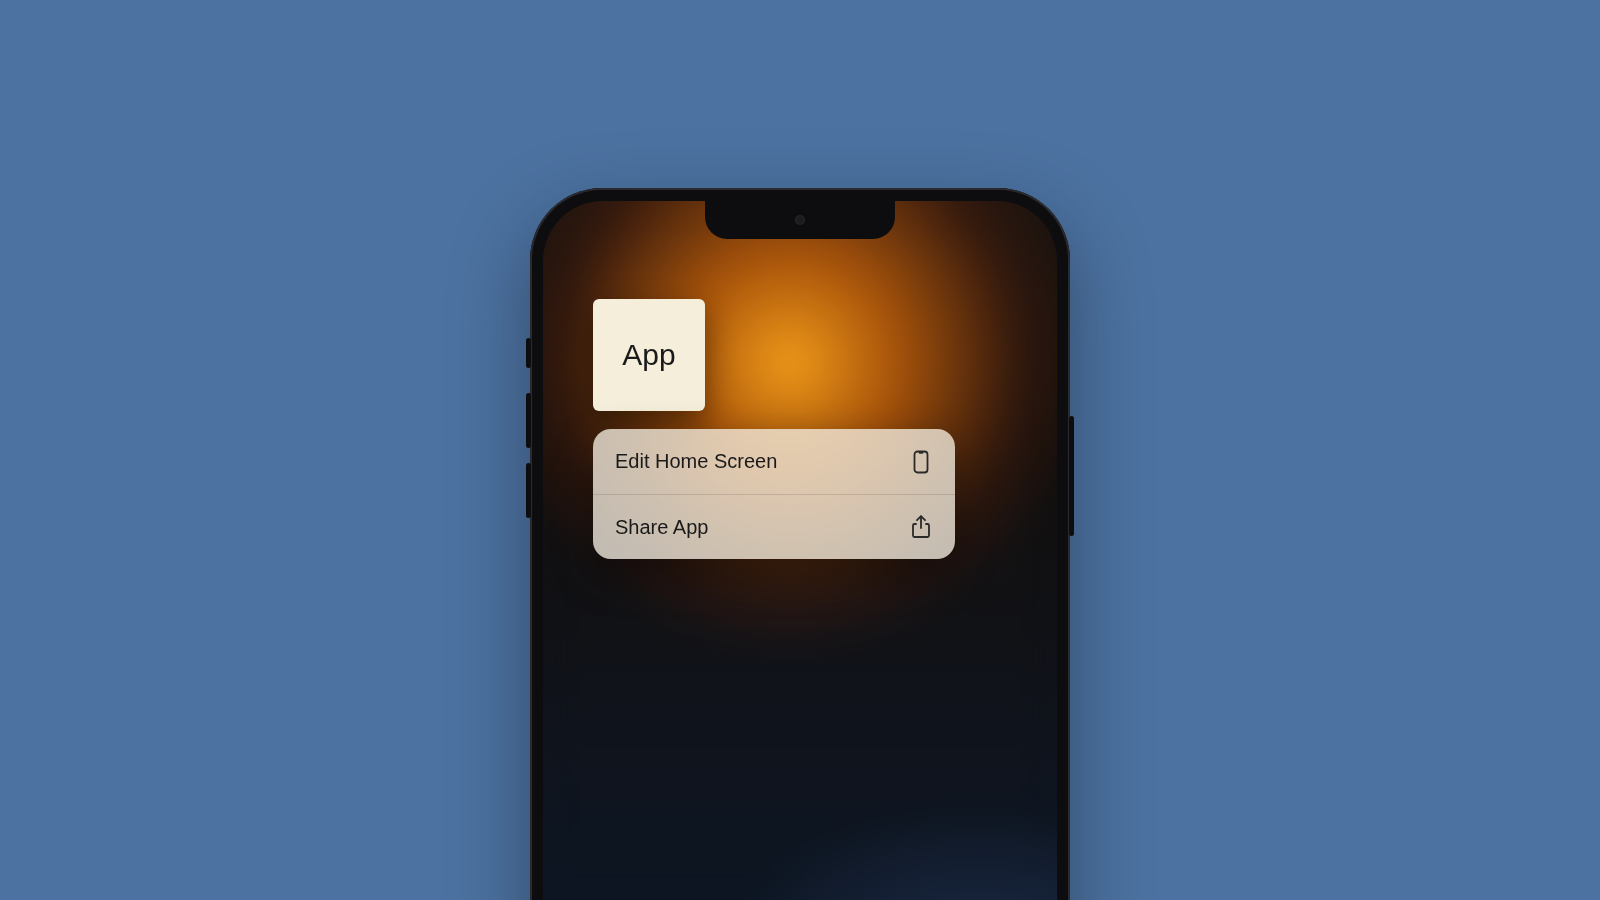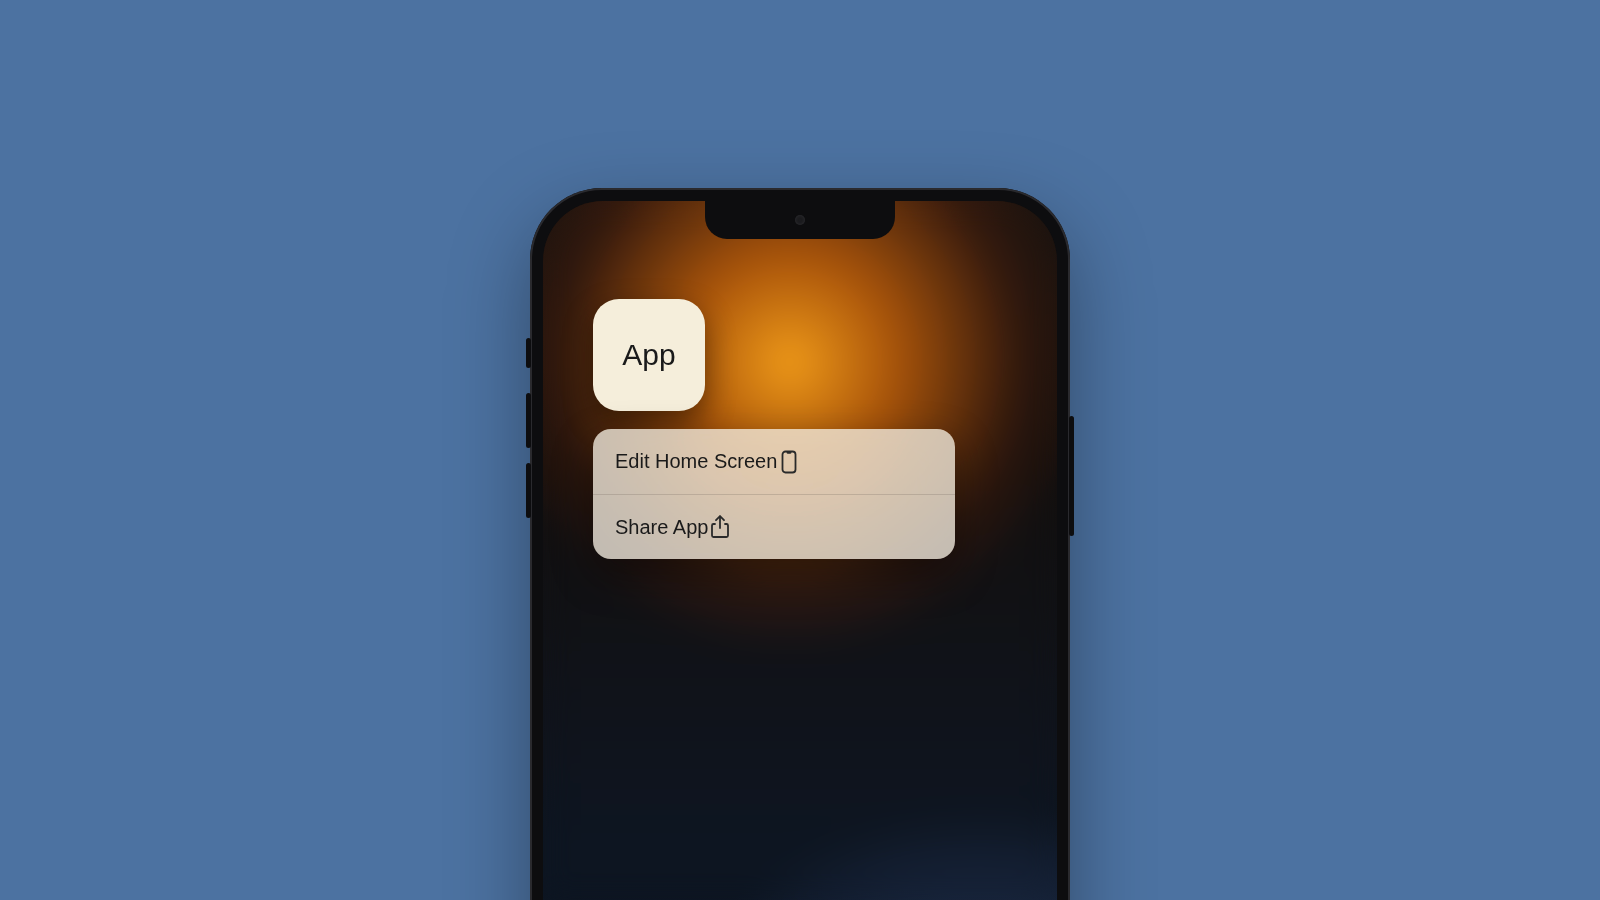--- a/index.html
+++ b/index.html
@@ -72,21 +72,21 @@
       position: absolute;
       inset: 0;
       z-index: 5;
     }
     .app-icon {
       position: absolute;
       left: 50px;
       top: 98px;
       width: 112px;
       height: 112px;
-      border-radius: 26px;
+      border-radius: 6px;
       background: #f4eedd;
       display: flex;
       align-items: center;
       justify-content: center;
       font-size: 30px;
       font-weight: 500;
       color: #1a1a1a;
       box-shadow: 0 12px 30px rgba(0,0,0,0.45);
     }
     .menu {
@@ -97,20 +97,21 @@
       border-radius: 18px;
       overflow: hidden;
       box-shadow: 0 16px 40px rgba(0,0,0,0.45);
       background: rgba(240, 236, 226, 0.78);
       backdrop-filter: blur(28px) saturate(1.2);
       -webkit-backdrop-filter: blur(28px) saturate(1.2);
     }
     .menu-row {
       display: flex;
       align-items: center;
+      justify-content: space-between;
       padding: 0 22px;
       height: 65px;
       font-size: 20px;
       color: #1a1a1a;
       position: relative;
     }
     .menu-row + .menu-row {
       border-top: 1px solid rgba(120,110,100,0.28);
     }
     .menu-row.destructive {

